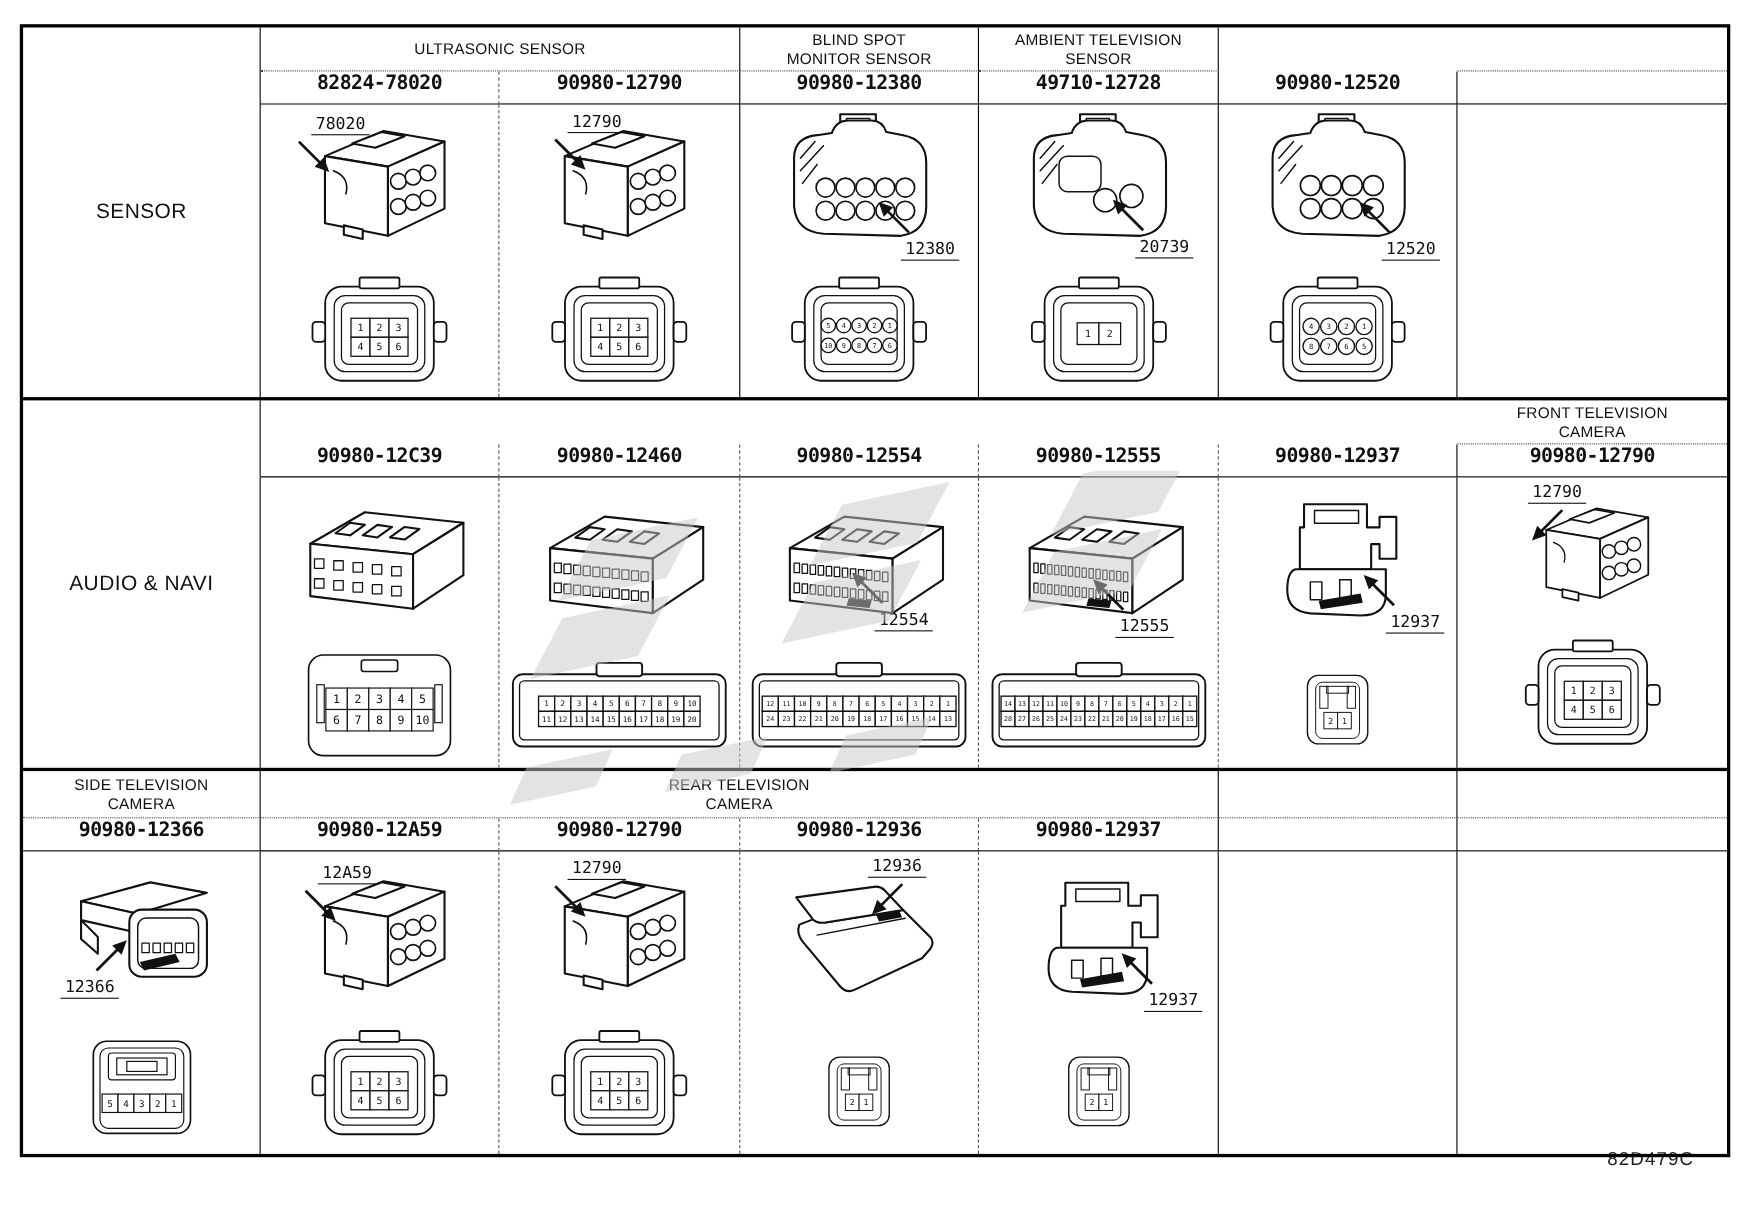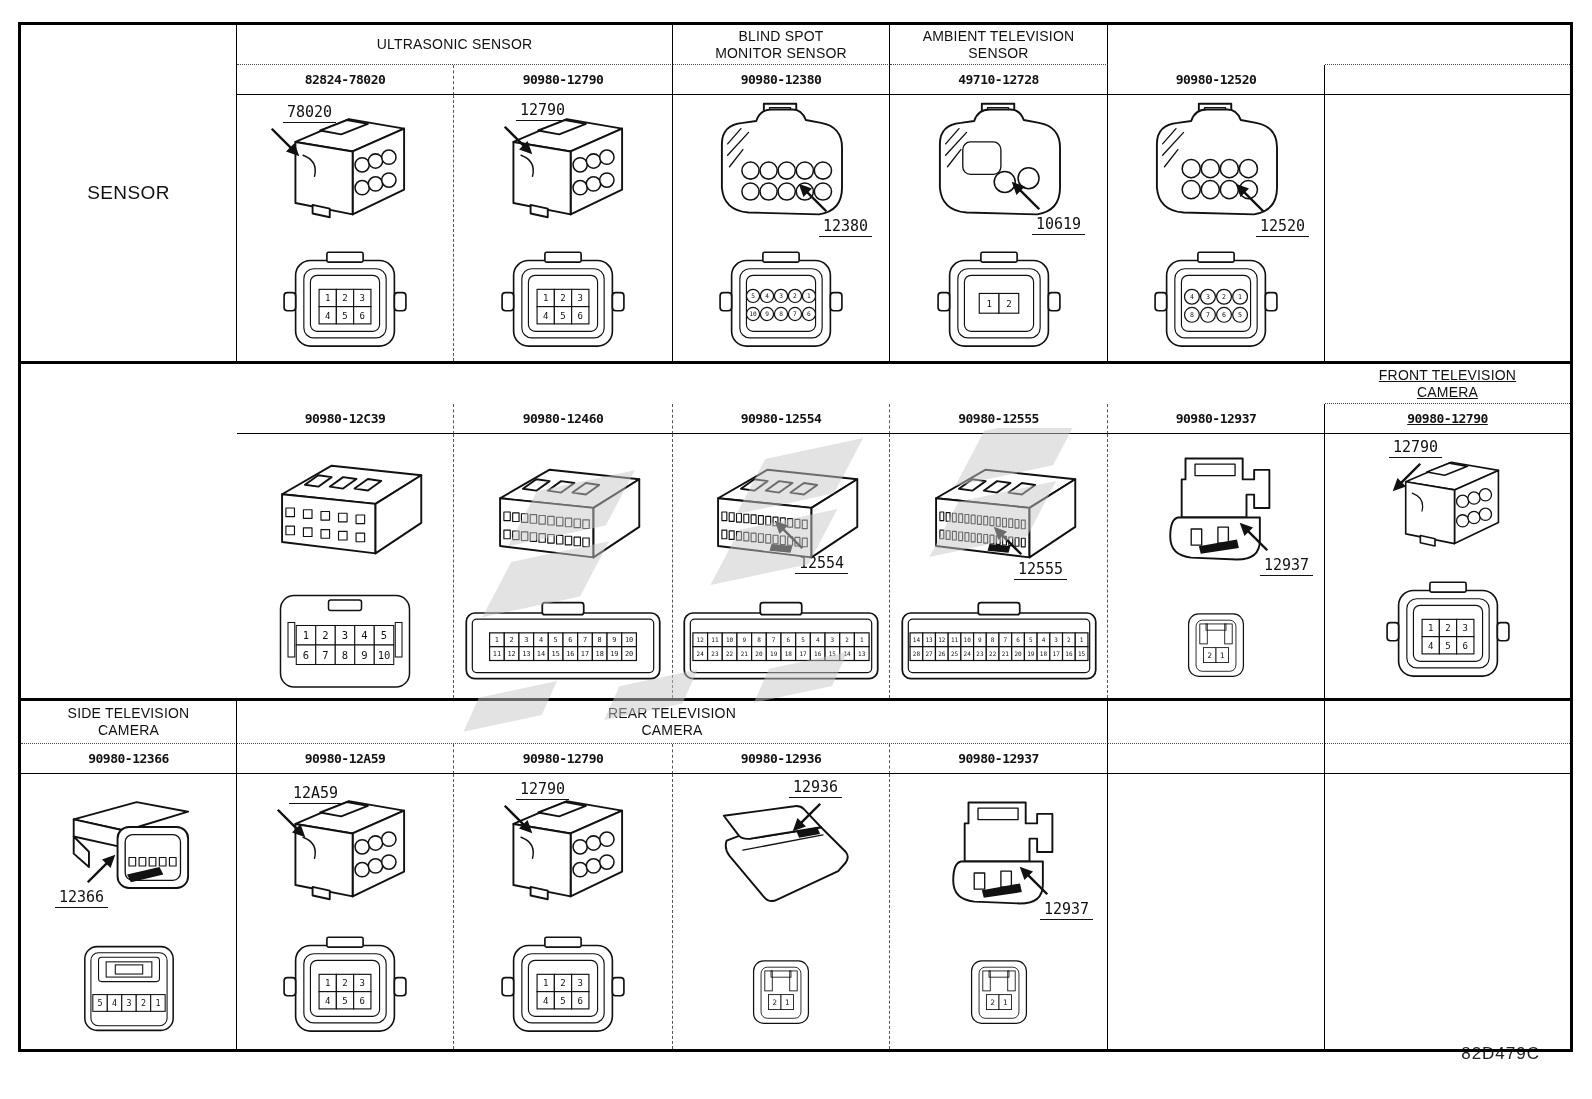--- a/index.html
+++ b/index.html
@@ -3,24 +3,24 @@
 <meta charset="utf-8">
 <style>
   html,body{margin:0;padding:0;background:#fff;}
   body{width:1592px;height:1099px;position:relative;font-family:"Liberation Sans",sans-serif;color:#111;}
   .table{position:absolute;left:18px;top:22px;width:1555px;border:3px solid #000;box-sizing:border-box;background:transparent;z-index:1;}
   .rg{display:grid;grid-template-columns:216px 217px 219px 217px 218px 217px 245px;}
   .rg1{grid-template-rows:40px 30px 266px;}
   .rg2{grid-template-rows:40px 30px 264px;border-top:3px solid #000;}
   .rg3{grid-template-rows:43px 30px 275px;border-top:3px solid #000;}
   .c{border-right:1.5px solid #000;box-sizing:border-box;}
-  .no-r{border-right:none !important;text-decoration:underline;}
+  .no-r{border-right:none !important;}
   .dash-r{border-right:1px dashed #555 !important;}
   .hcell{border-bottom:1px dotted #444;display:flex;flex-direction:column;align-items:center;justify-content:center;font-size:14px;line-height:1.18;letter-spacing:.2px;text-align:center;}
-  .pn{border-bottom:1.3px solid #000;display:flex;align-items:center;justify-content:center;font-family:"DejaVu Sans Mono",monospace;font-weight:700;font-size:13px;letter-spacing:-0.5px;}
+  .pn{border-bottom:1.3px solid #000;display:flex;align-items:flex-start;justify-content:center;font-family:"DejaVu Sans Mono",monospace;font-weight:700;font-size:18px;letter-spacing:-0.5px;}
   .lbl{display:flex;align-items:center;justify-content:center;font-size:19px;letter-spacing:.4px;}
   .dcell{position:relative;display:flex;flex-direction:column;align-items:center;justify-content:space-evenly;overflow:visible;}
   .iso{width:172px;height:143px;}
   .iso-sm{width:148px;height:122px;}
   .face{width:132px;height:107px;}
   .face-wide{width:208px;height:95px;}
   .face-plain{width:150px;height:105px;}
   .face-small{width:100px;height:81px;}
   .face-cam{width:122px;height:99px;}
   .callout{position:absolute;z-index:5;}
@@ -241,21 +241,21 @@
           <circle cx="80" cy="79" r="8" fill="#fff" stroke="#111" stroke-width="1.5"></circle>
           <text x="80" y="81.7" text-anchor="middle" font-size="7.5" font-family="DejaVu Sans Mono, monospace" fill="#111">8</text>
           <circle cx="97" cy="79" r="8" fill="#fff" stroke="#111" stroke-width="1.5"></circle>
           <text x="97" y="81.7" text-anchor="middle" font-size="7.5" font-family="DejaVu Sans Mono, monospace" fill="#111">7</text>
           <circle cx="114" cy="79" r="8" fill="#fff" stroke="#111" stroke-width="1.5"></circle>
           <text x="114" y="81.7" text-anchor="middle" font-size="7.5" font-family="DejaVu Sans Mono, monospace" fill="#111">6</text>
         </svg>
     </div>
     <div class="c dcell" style="grid-column:5;grid-row:3">
       <div class="callout dir-nw" style="left:142px;top:120px">
-        <span class="co-label">10619</span>
+        <span class="co-label">20739</span>
         <svg class="co-arrow" viewBox="0 0 40 40">
             <line x1="5" y1="5" x2="27" y2="27"></line>
             <polygon points="34,34 20,29 29,20"></polygon>
           </svg>
       </div>
       <svg class="iso" viewBox="0 0 180 150">
           <g fill="#fff" stroke="#111" stroke-width="2" stroke-linejoin="round" stroke-linecap="round">
             <path d="M72,4 L106,4 L106,24 L72,24 Z"></path>
             <rect x="78" y="8" width="22" height="10" fill="none" stroke-width="1.4"></rect>
             <path d="M28,46 Q28,26 50,24 L64,22 Q68,10 80,10 L102,10 Q112,10 116,21 L132,24 Q154,28 154,50 L154,92 Q154,116 130,120 L56,118 Q30,116 28,92 Z"></path>
@@ -332,20 +332,23 @@
           <circle cx="89.75" cy="80" r="9" fill="#fff" stroke="#111" stroke-width="1.5"></circle>
           <text x="89.75" y="82.88" text-anchor="middle" font-size="8" font-family="DejaVu Sans Mono, monospace" fill="#111">6</text>
           <circle cx="109.25" cy="80" r="9" fill="#fff" stroke="#111" stroke-width="1.5"></circle>
           <text x="109.25" y="82.88" text-anchor="middle" font-size="8" font-family="DejaVu Sans Mono, monospace" fill="#111">5</text>
         </svg>
     </div>
     <div class="c dcell no-r" style="grid-column:7;grid-row:3"></div>
   </div>
 
   <div class="rg rg2">
+    <div class="c lbl" style="grid-column:1;grid-row:1/4">
+        <span>AUDIO &amp; NAVI</span>
+      </div>
 
     <div class="c hcell no-r" style="grid-column:7;grid-row:1">
         <span>FRONT TELEVISION</span>
         <span>CAMERA</span>
       </div>
 
     <div class="c pn dash-r" style="grid-column:2;grid-row:2">
         <span>90980-12C39</span>
       </div>
     <div class="c pn dash-r" style="grid-column:3;grid-row:2">

